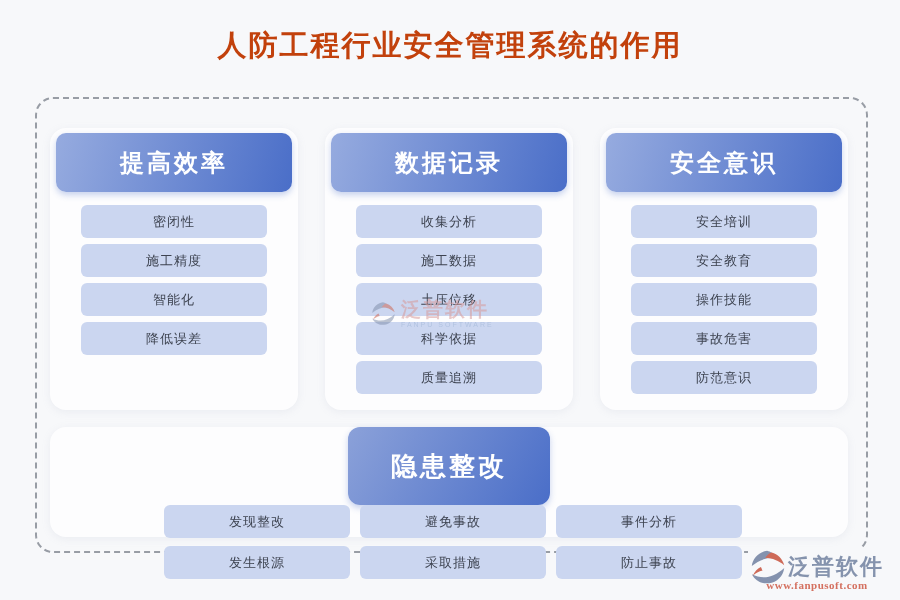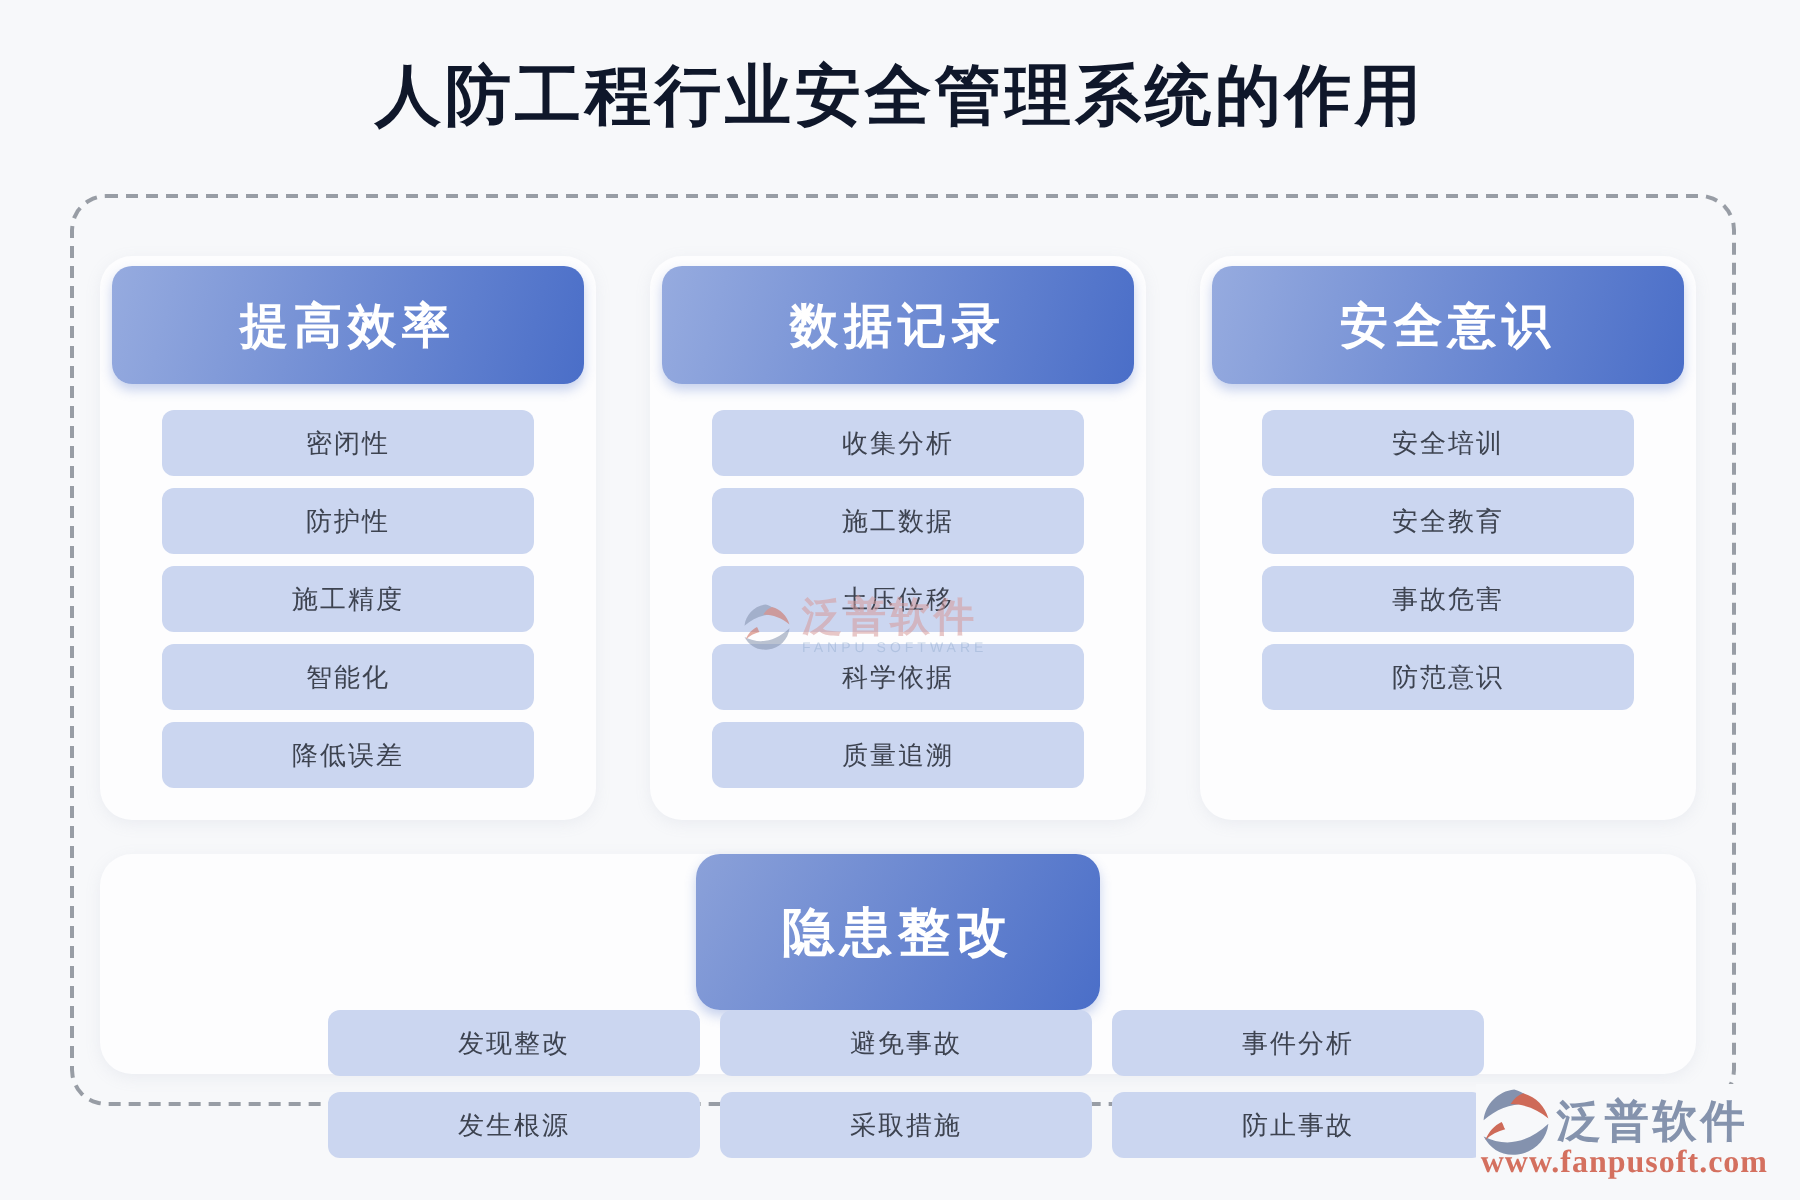--- a/index.html
+++ b/index.html
@@ -3,21 +3,21 @@
 <meta charset="utf-8">
 <style>
   html,body{margin:0;padding:0;}
   .page{
     position:relative;width:900px;height:600px;overflow:hidden;
     background:#f7f8fa;
     font-family:"Liberation Serif","DejaVu Serif",serif;
   }
   .title{
     position:absolute;top:26px;left:0;right:0;margin:0;
-    text-align:center;font-size:33px;font-weight:700;color:#0f172a;
+    text-align:center;font-size:29px;font-weight:700;color:#c2410c;
     letter-spacing:2px;
   }
   .frame{
     position:absolute;left:35px;top:97px;width:833px;height:456px;
     box-sizing:border-box;border:2px dashed #989da5;border-radius:18px;
   }
   .cols{position:absolute;left:13px;top:29px;display:flex;gap:27px;align-items:flex-end;}
   .card{
     width:248px;height:282px;background:#fdfdfe;border-radius:16px;
     box-shadow:0 2px 8px rgba(150,160,180,.12);box-sizing:border-box;
@@ -63,39 +63,38 @@
   .wm-brand{font-size:20px;font-weight:700;color:#d79b9b;letter-spacing:2px;}
   .wm-sub{font-size:7px;color:#9cb3d4;letter-spacing:2px;margin-top:2px;
     font-family:"Liberation Sans","DejaVu Sans",sans-serif;}
   .logo{
     position:absolute;right:14px;bottom:8px;z-index:6;
     display:flex;flex-direction:column;background:#f7f8fa;padding:1px 2px;
   }
   .logo-top{display:flex;align-items:center;gap:2px;}
   .logo .fp-icon{width:36px;height:36px;}
   .logo-brand{font-size:22px;font-weight:700;color:#8593ad;letter-spacing:2px;}
-  .logo-url{font-size:16px;color:#d4705f;letter-spacing:.5px;margin-top:-6px;
+  .logo-url{font-size:11px;color:#d4705f;letter-spacing:.5px;margin-top:-6px;
     text-align:center;font-weight:700;}
 </style>
 </head>
 <body>
 
 <div class="page">
 
   <h1 class="title">人防工程行业安全管理系统的作用</h1>
 
   <div class="frame">
 
     <div class="cols">
 
       <div class="card">
         <div class="col-hdr">提高效率</div>
         <div class="items">
           <div class="item">密闭性</div>
-          <div class="item">防护性</div>
           <div class="item">施工精度</div>
           <div class="item">智能化</div>
           <div class="item">降低误差</div>
         </div>
       </div>
 
       <div class="card">
         <div class="col-hdr">数据记录</div>
         <div class="items">
           <div class="item">收集分析</div>
@@ -104,20 +103,21 @@
           <div class="item">科学依据</div>
           <div class="item">质量追溯</div>
         </div>
       </div>
 
       <div class="card">
         <div class="col-hdr">安全意识</div>
         <div class="items">
           <div class="item">安全培训</div>
           <div class="item">安全教育</div>
+          <div class="item">操作技能</div>
           <div class="item">事故危害</div>
           <div class="item">防范意识</div>
         </div>
       </div>
 
     </div>
 
     <div class="bottom-card">
       <div class="bottom-hdr">隐患整改</div>
       <div class="bottom-grid">

